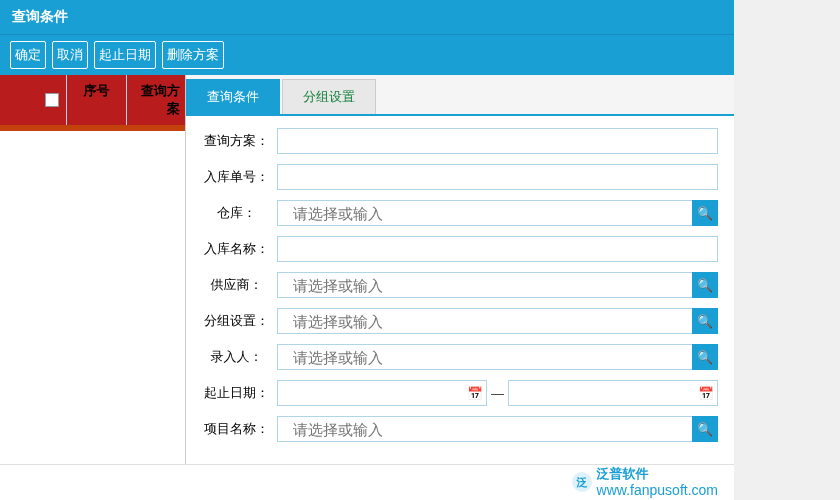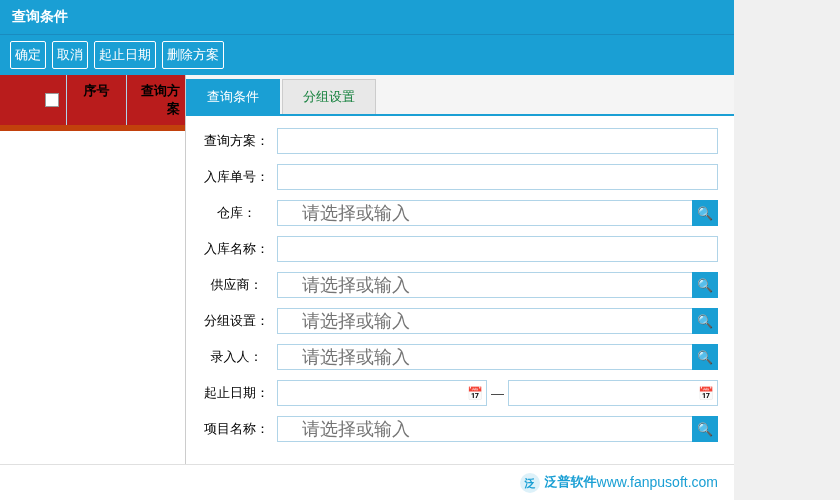--- a/index.html
+++ b/index.html
@@ -166,22 +166,22 @@
     .input-with-search {
       flex: 1;
       display: flex;
       position: relative;
     }
 
     .input-with-search input {
       flex: 1;
       height: 26px;
       border: 1px solid #b0d4e8;
-      padding: 2px 28px 2px 24px;
-      font-size: 18px;
+      padding: 2px 28px 2px 15px;
+      font-size: 15px;
       font-family: "Microsoft YaHei", Arial, sans-serif;
       outline: none;
       color: #999;
     }
 
     .search-icon-btn {
       position: absolute;
       right: 0;
       top: 0;
       height: 26px;
@@ -270,21 +270,21 @@
       font-size: 12px;
     }
 
     .watermark-logo {
       width: 22px;
       height: 22px;
     }
 
     .watermark-text {
       display: flex;
-      flex-direction: row;
+      flex-direction: column;
       line-height: 1.2;
     }
 
     .watermark-name {
       font-size: 13px;
       font-weight: bold;
       color: #1a9fd4;
     }
 
     .watermark-url {

